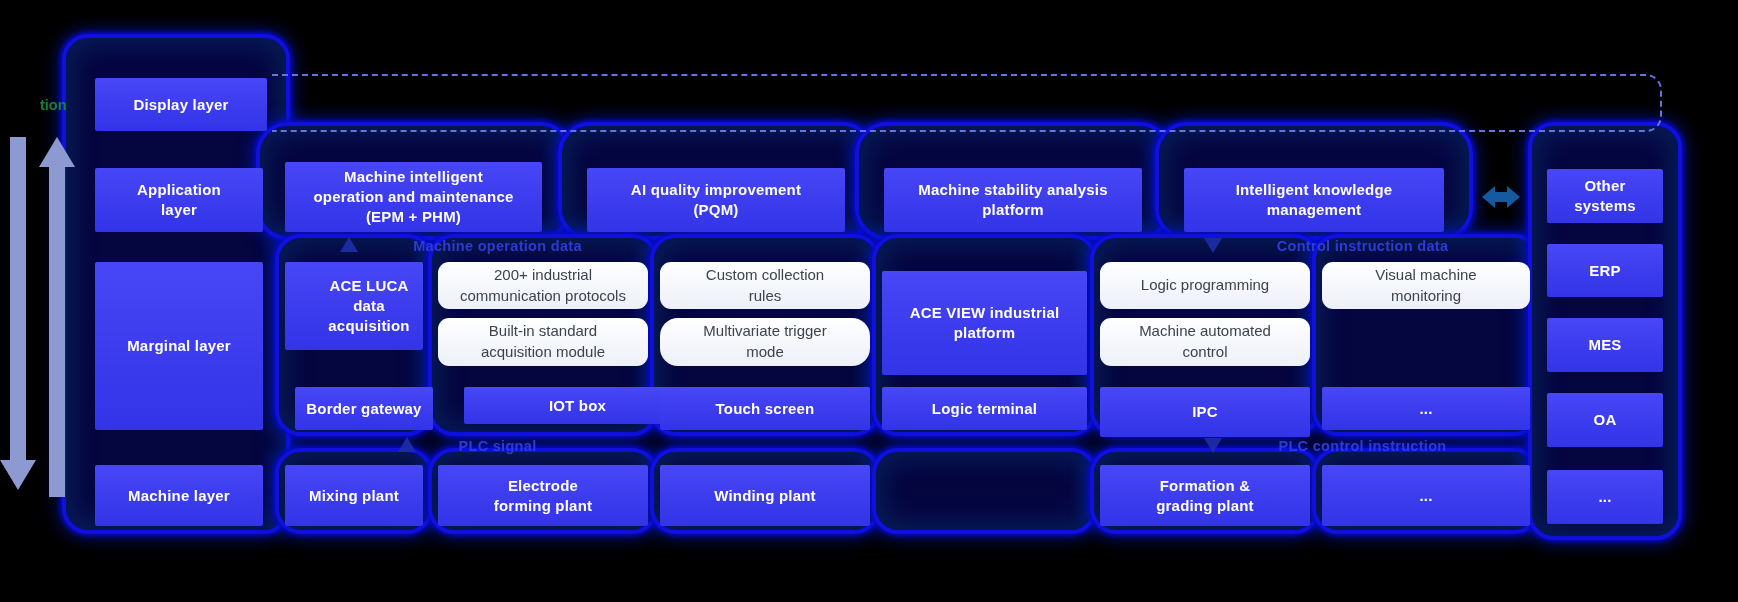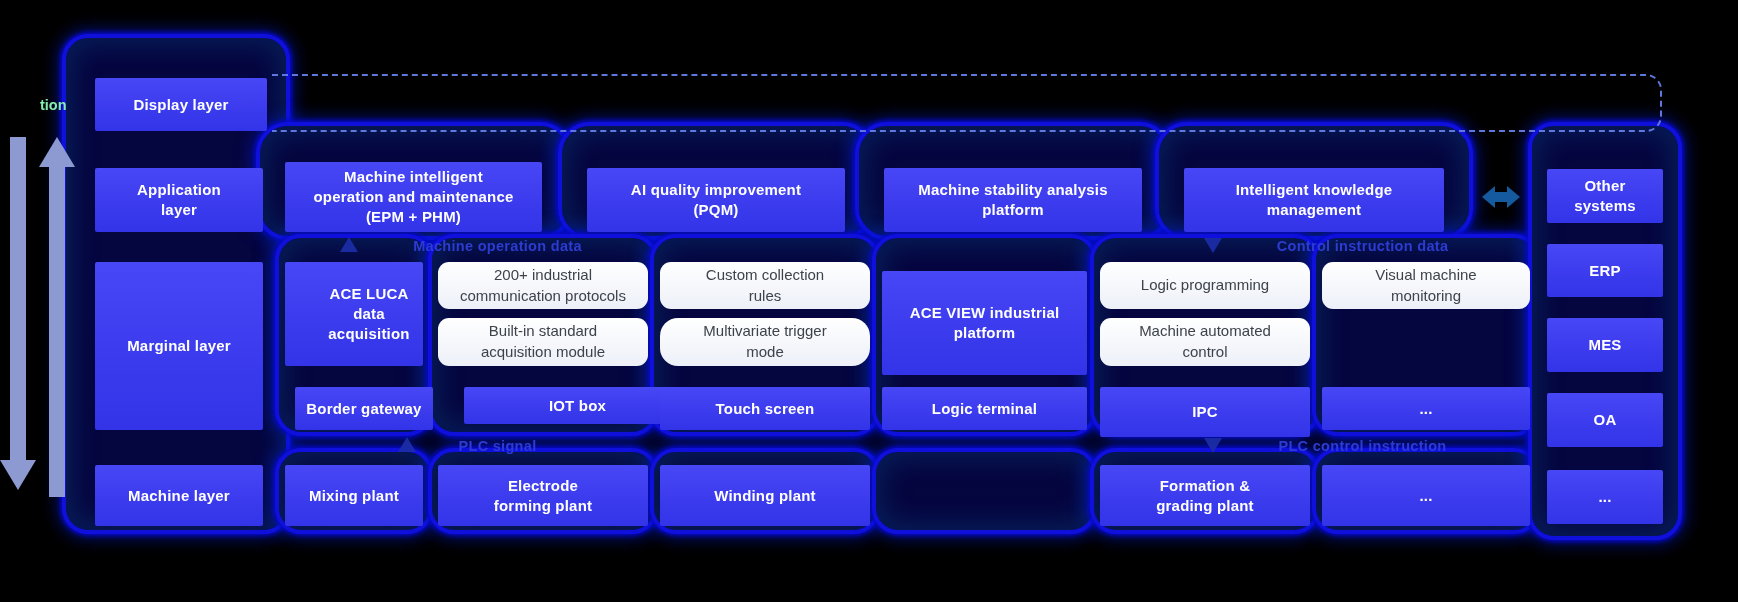--- a/index.html
+++ b/index.html
@@ -48,21 +48,21 @@
              border-top:15px solid #1b2ca5;opacity:.95;}
 
   
   .dbl{position:absolute;z-index:4;width:38px;height:24px;}
   .dbl .l{position:absolute;left:0;top:1px;border-top:11px solid transparent;
           border-bottom:11px solid transparent;border-right:13px solid #155a9e;width:0;height:0;}
   .dbl .r{position:absolute;right:0;top:1px;border-top:11px solid transparent;
           border-bottom:11px solid transparent;border-left:13px solid #155a9e;width:0;height:0;}
   .dbl .c{position:absolute;left:11px;top:7px;width:16px;height:10px;background:#155a9e;}
 
-  .fragment{position:absolute;left:40px;top:97px;z-index:5;color:#86efac;
+  .fragment{position:absolute;left:40px;top:97px;z-index:5;color:#15803d;
             font-weight:700;font-size:14.5px;}
 </style>
 </head>
 <body>
 
 <div class="stage">
 
   <div class="dashed-frame"></div>
 
   <div class="capsule" style="left:62px;top:34px;width:228px;height:500px;"></div>
@@ -113,21 +113,21 @@
     <div class="l"></div>
       <div class="c"></div>
       <div class="r"></div>
   </div>
 
   <div class="tri mini-up" style="left:340px;top:237px;"></div>
   <div class="band" style="left:380px;top:238px;width:235px;">Machine operation data</div>
   <div class="tri mini-down" style="left:1204px;top:238px;"></div>
   <div class="band" style="left:1230px;top:238px;width:265px;">Control instruction data</div>
 
-  <div class="bb" style="left:285px;top:262px;width:138px;height:104px;padding-left:36px;">ACE LUCA data
+  <div class="bb" style="left:285px;top:262px;width:138px;height:88px;padding-left:36px;">ACE LUCA data
 acquisition</div>
   <div class="wb" style="left:438px;top:262px;width:210px;height:47px;">200+ industrial
 communication protocols</div>
   <div class="wb" style="left:438px;top:318px;width:210px;height:48px;">Built-in standard
 acquisition module</div>
   <div class="wb" style="left:660px;top:262px;width:210px;height:47px;">Custom collection
 rules</div>
   <div class="wb" style="left:660px;top:318px;width:210px;height:48px;border-radius:18px;">Multivariate trigger
 mode</div>
   <div class="bb" style="left:882px;top:262px;width:205px;height:104px;margin-top:9px;">ACE VIEW industrial

